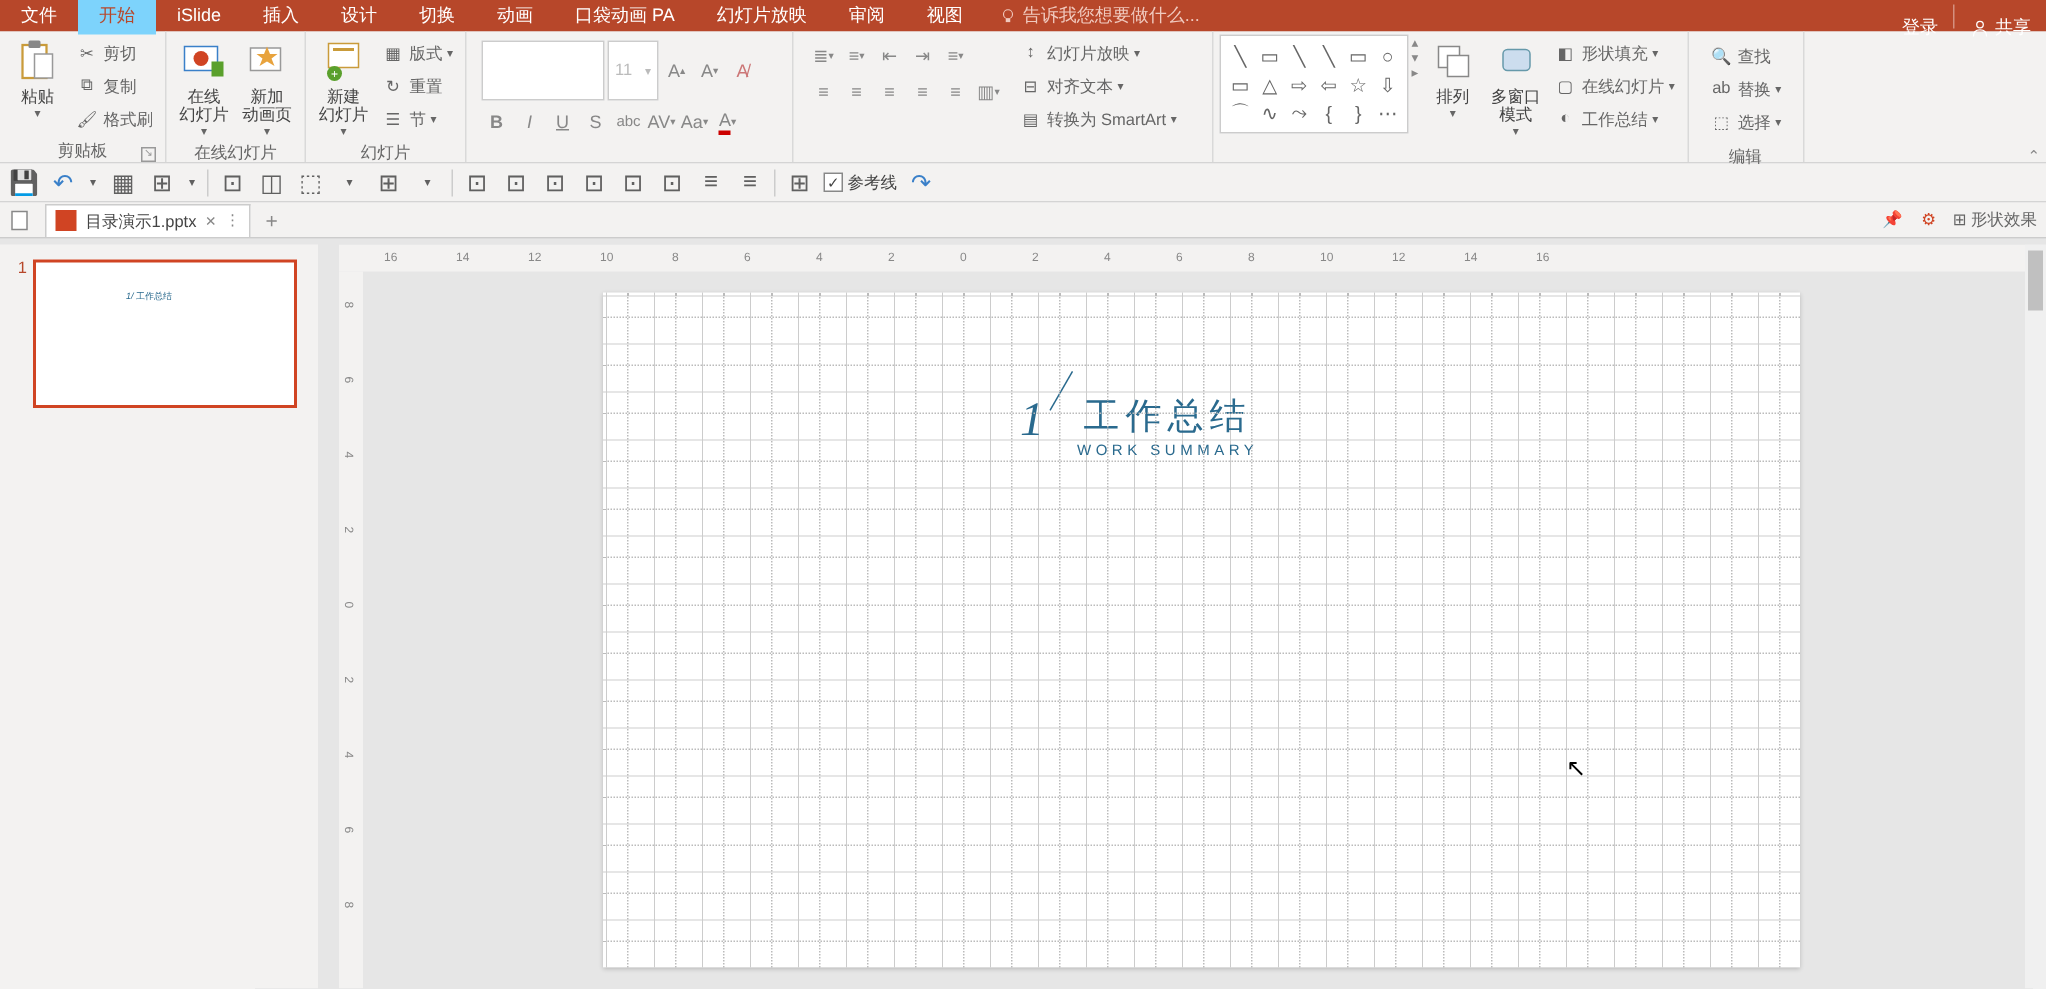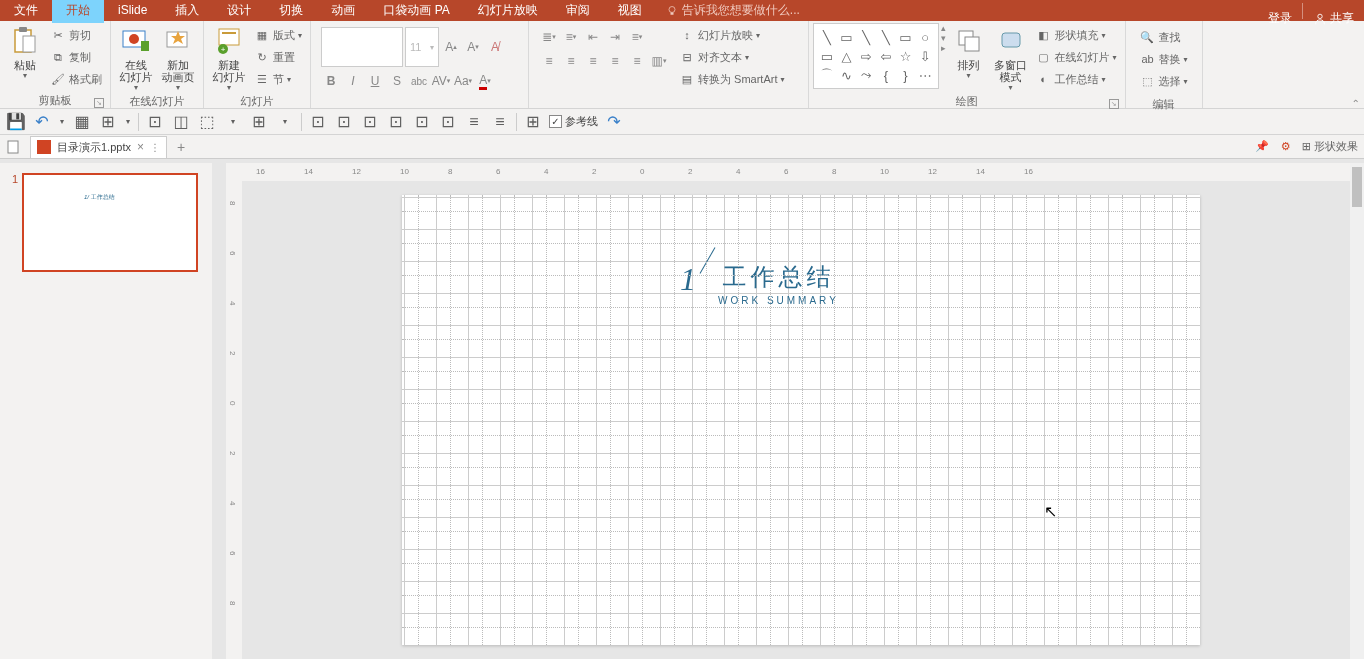--- a/index.html
+++ b/index.html
@@ -353,21 +353,20 @@
             <span>在线幻灯片</span> 
             <span style="font-size:8px">▾</span>
           </div>
         <div class="smallbtn">
             <span class="sico">◐</span>
             <span>工作总结</span> 
             <span style="font-size:8px">▾</span>
           </div>
       </div>
     </div>
-    <div class="group-label"><span>绘图</span><span class="launcher">↘</span></div>
   </div>
 
   <div class="group">
     <div class="group-body">
       <div class="smallbtns" style="padding:4px 6px">
         <div class="smallbtn">
             <span class="sico">🔍</span>
             <span>查找</span>
           </div>
         <div class="smallbtn">

